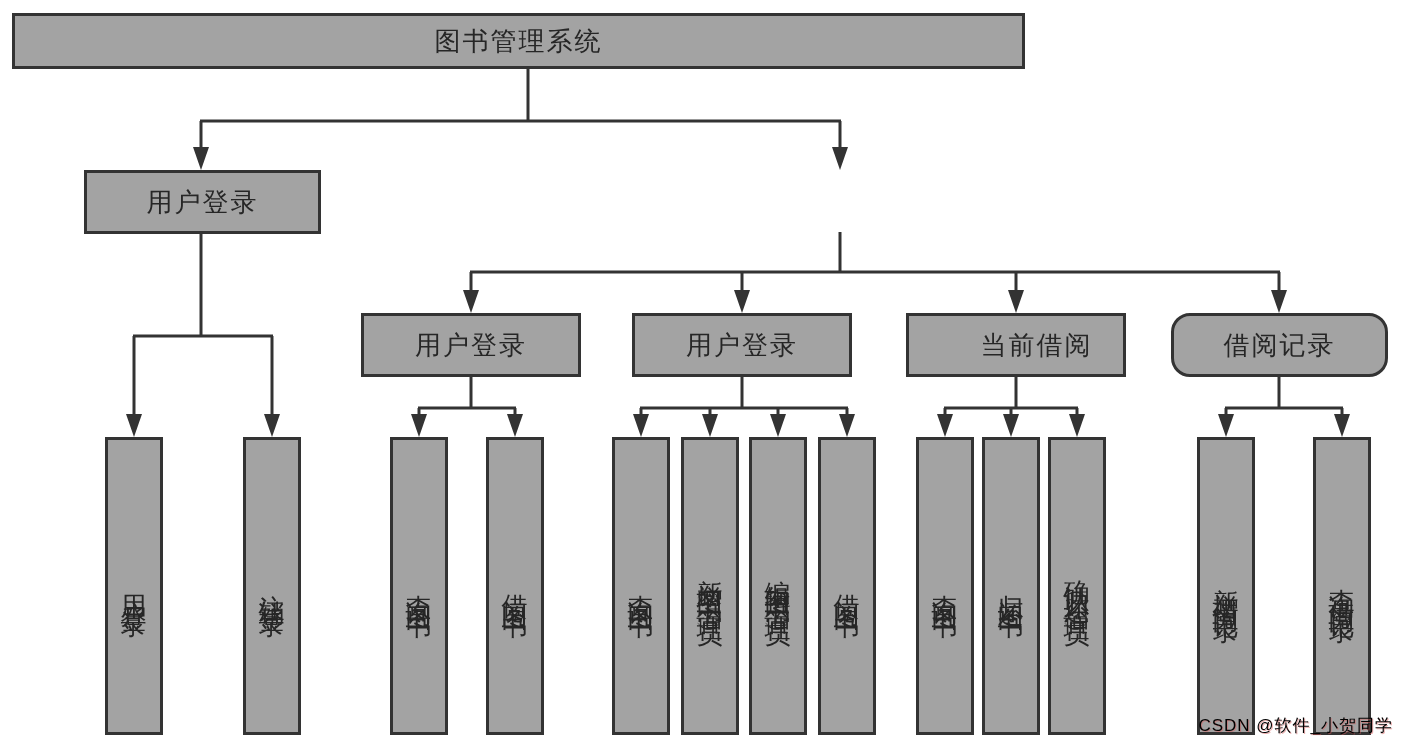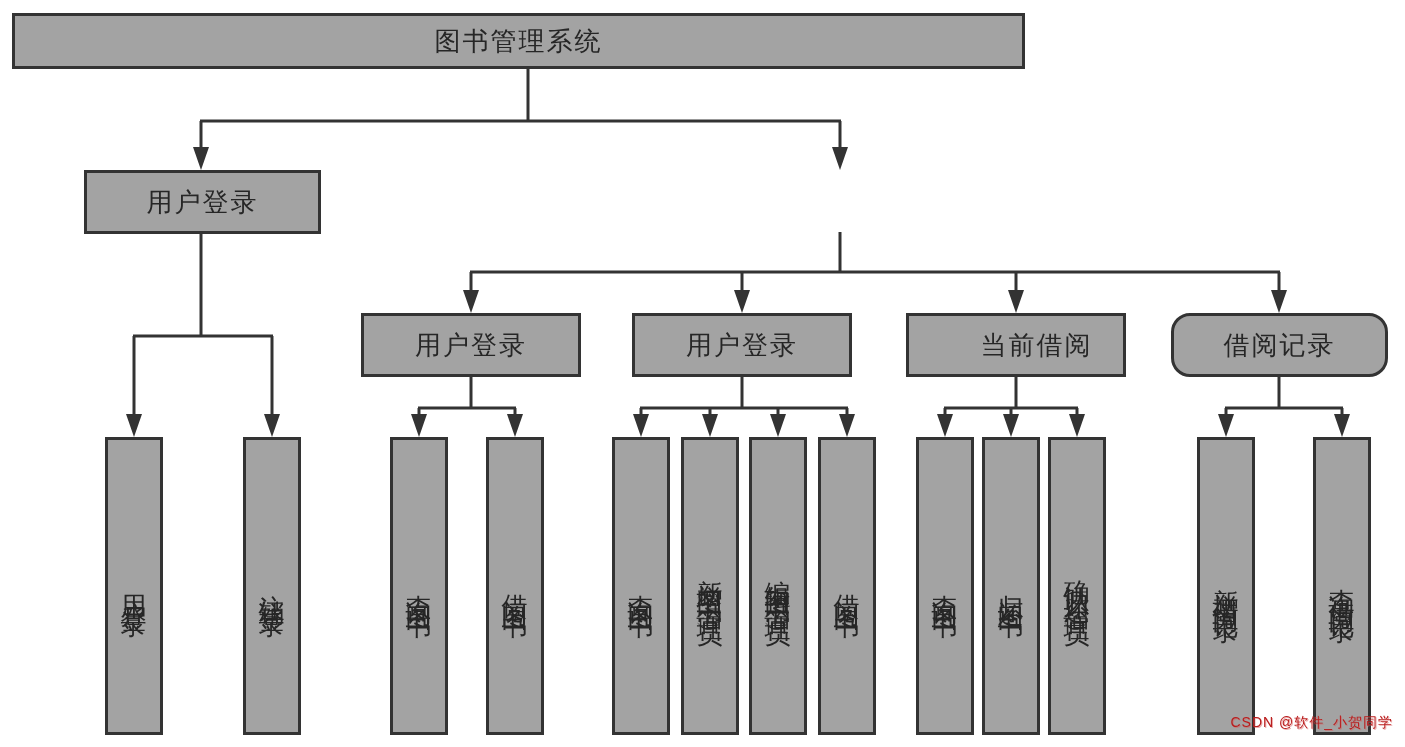--- a/index.html
+++ b/index.html
@@ -10,21 +10,21 @@
     position:absolute;box-sizing:border-box;background:#a3a3a3;border:3px solid #333333;
     display:flex;align-items:center;justify-content:center;color:#262626;z-index:2;
   }
   .hbox span{font-size:26px;letter-spacing:2px;line-height:1;white-space:nowrap;}
   .vbox span{
     writing-mode:vertical-rl;text-orientation:mixed;
     font-size:26px;letter-spacing:6px;line-height:1;white-space:nowrap;
   }
   .watermark{
     position:absolute;top:714px;right:12px;z-index:6;white-space:nowrap;
-    color:#b91c1c;font-size:14px;letter-spacing:1px;
+    color:#000000;font-size:17px;letter-spacing:1px;
     text-shadow:1px 1px 0 rgba(217,92,92,0.5);
     padding-left:16px;
   }
 </style>
 </head>
 <body>
 
 <div class="canvas">
 
   <svg class="wires" width="1405" height="747" viewBox="0 0 1405 747" xmlns="http://www.w3.org/2000/svg">

